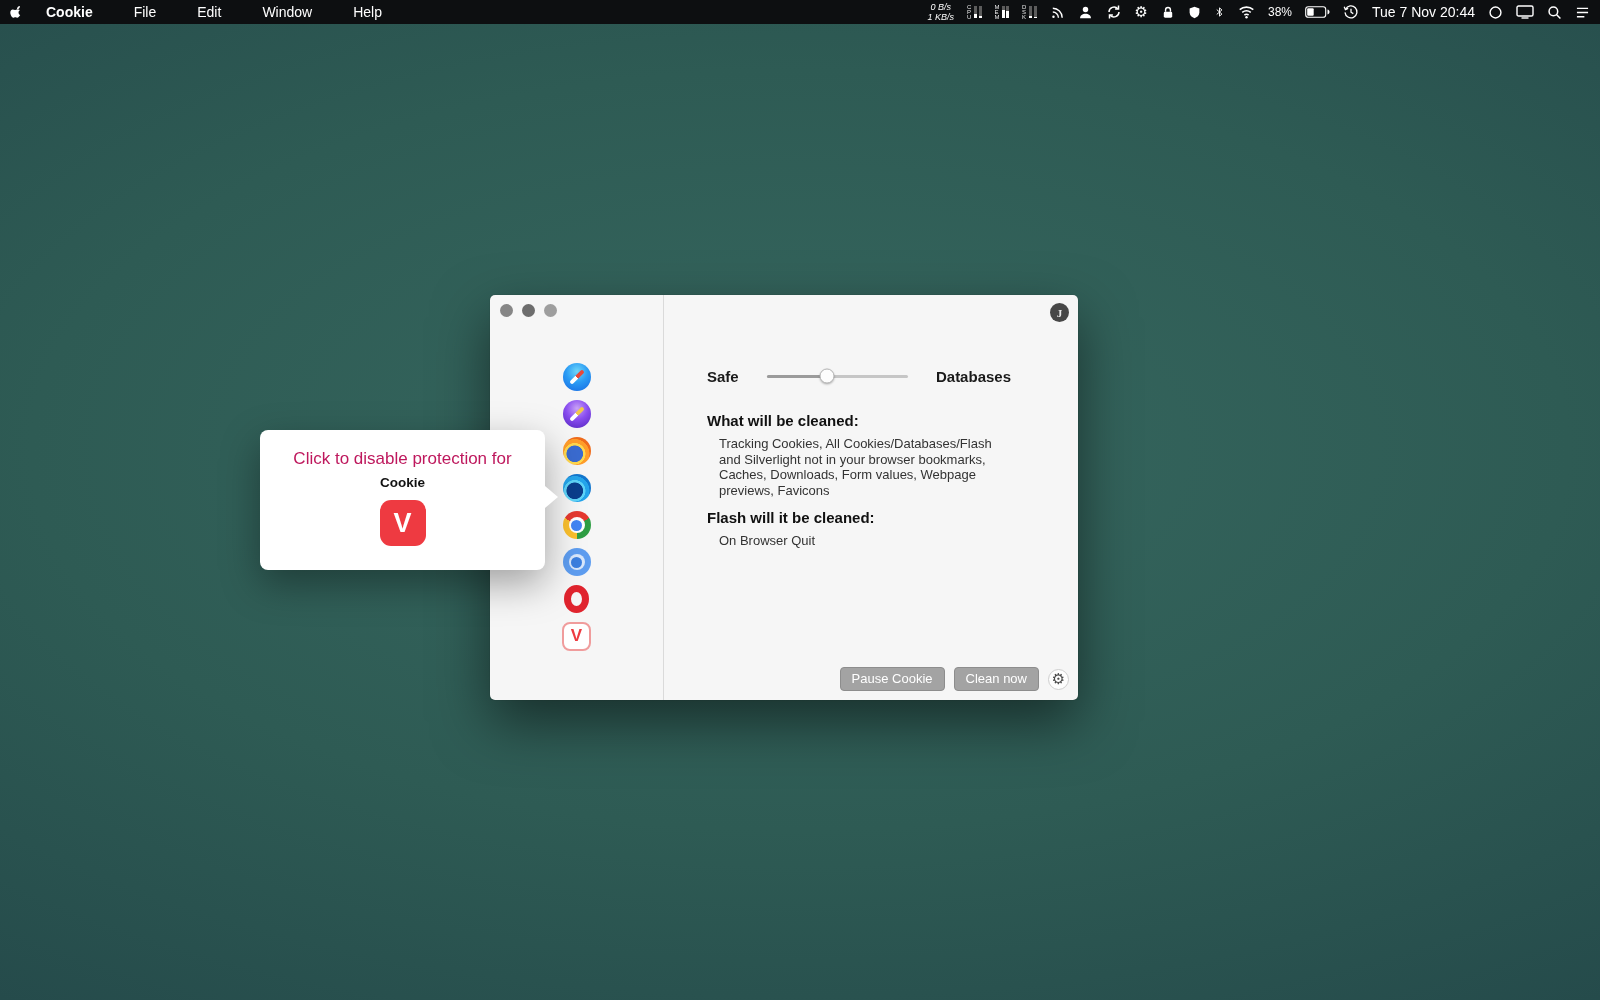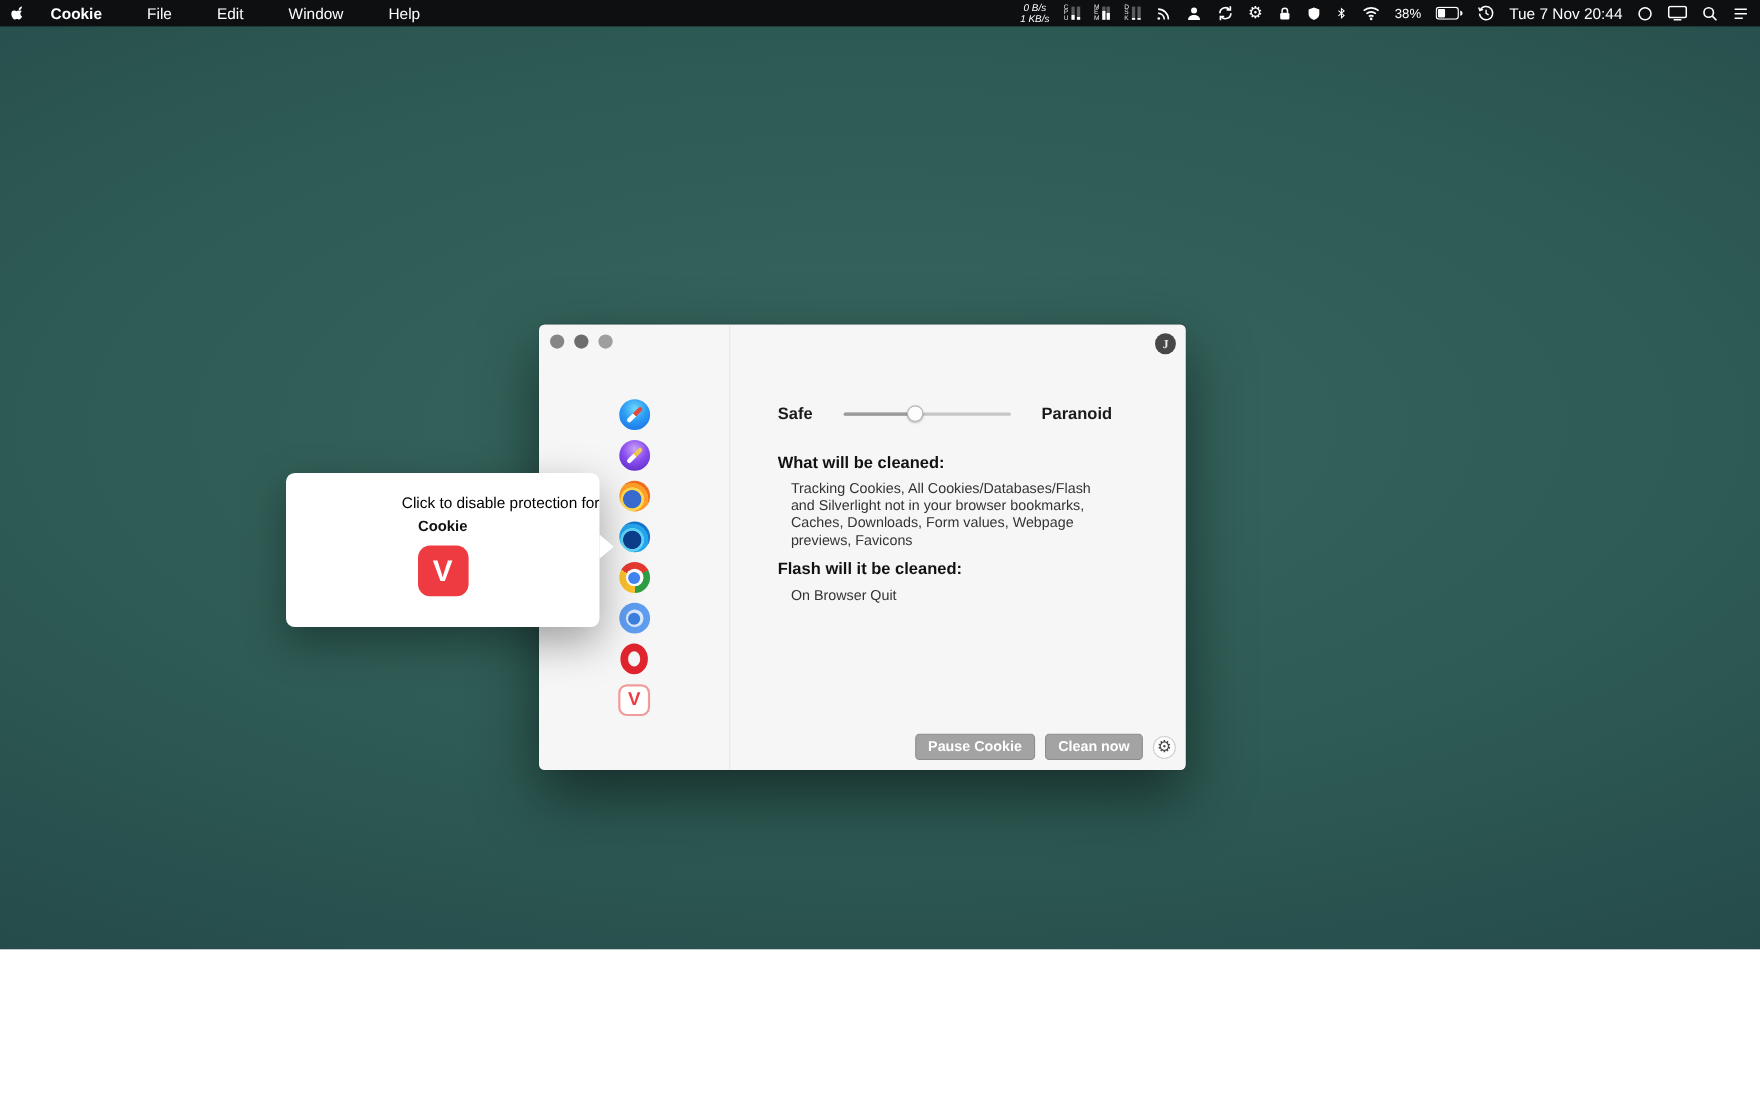--- a/index.html
+++ b/index.html
@@ -1,20 +1,20 @@
 <!DOCTYPE html>
 <html><head>
 <meta charset="utf-8">
 <style>
   * { margin:0; padding:0; box-sizing:border-box; }
   html,body { width:1600px; height:1000px; overflow:hidden; }
   body { font-family:"Liberation Sans","DejaVu Sans",sans-serif; cursor:default; }
 
   .desktop {
-    position:relative; width:1600px; height:863px;
+    position:relative; width:1600px; height:1000px;
     background: radial-gradient(120% 95% at 50% 45%, #36675f 0%, #2e5b54 40%, #24494a 75%, #1c3c3c 100%);
   }
 
   
   .menubar {
     position:absolute; top:0; left:0; right:0; height:24px;
     background:rgba(12,12,14,0.95); color:#fff;
     display:flex; align-items:center; padding:0 10px; font-size:14px; z-index:50;
   }
   .mb-left { display:flex; align-items:center; gap:21px; }
@@ -92,38 +92,38 @@
     position:absolute; top:50%; left:43%; width:15px; height:15px; border-radius:50%;
     background:#fdfdfd; border:1px solid #b5b5b5; transform:translate(-50%,-50%);
     box-shadow:0 1px 2px rgba(0,0,0,0.25);
   }
   .sec-title { font-size:15px; font-weight:bold; margin-top:26px; color:#111; }
   .sec-title.second { margin-top:11px; }
   .sec-body { font-size:13px; line-height:15.5px; color:#333; margin-top:7px; padding-left:12px; }
   .btnrow { position:absolute; right:9px; bottom:9px; display:flex; align-items:center; gap:9px; }
   .gbtn {
     background:#a3a3a3; border:1px solid #8d8d8d; border-radius:4px; color:#fff;
-    font-weight:bold; font-size:13px; padding:3px 11px 4px; font-family:inherit;
+    font-weight:normal; font-size:13px; padding:3px 11px 4px; font-family:inherit;
   }
   .gearbtn {
     width:21px; height:21px; border-radius:50%; background:#fdfdfd; border:1px solid #cfcfcf;
     color:#4a4a4a; font-size:15px; display:flex; align-items:center; justify-content:center;
   }
 
   
   .tooltip {
     position:absolute; left:260px; top:430px; width:285px; height:140px; z-index:5;
     background:#fff; border-radius:8px; text-align:center; padding-top:19px;
     box-shadow:0 14px 38px rgba(0,0,0,0.35);
   }
   .tooltip::after {
     content:""; position:absolute; right:-13px; top:56px;
     border-top:11px solid transparent; border-bottom:11px solid transparent; border-left:13px solid #fff;
   }
-  .tt-line { font-size:14px; color:#000000;text-align:right; }
+  .tt-line { font-size:17px; color:#be185d; }
   .tt-name { font-size:13.5px; font-weight:bold; color:#111; margin-top:6px; }
   .tt-vicon {
     width:46px; height:46px; border-radius:11px; background:#ee3a41; color:#fff;
     font-size:27px; font-weight:bold; display:flex; align-items:center; justify-content:center;
     margin:10px auto 0;
   }
 </style>
 </head>
 <body>
 
@@ -316,21 +316,21 @@
     </div>
 
     <div class="content">
 
       <div class="sliderrow">
         <span class="sl-label">Safe</span>
         <span class="track">
           <span class="track-fill" style="width: 43%;"></span>
           <span class="thumb" style="left: 43%;"></span>
         </span>
-        <span class="sl-label">Paranoid</span>
+        <span class="sl-label">Databases</span>
       </div>
 
       <div class="sec-title">What will be cleaned:</div>
       <div class="sec-body">Tracking Cookies, All Cookies/Databases/Flash and Silverlight not in your browser bookmarks, Caches, Downloads, Form values, Webpage previews, Favicons</div>
 
       <div class="sec-title second">Flash will it be cleaned:</div>
       <div class="sec-body">On Browser Quit</div>
     </div>
 
     <div class="btnrow">

